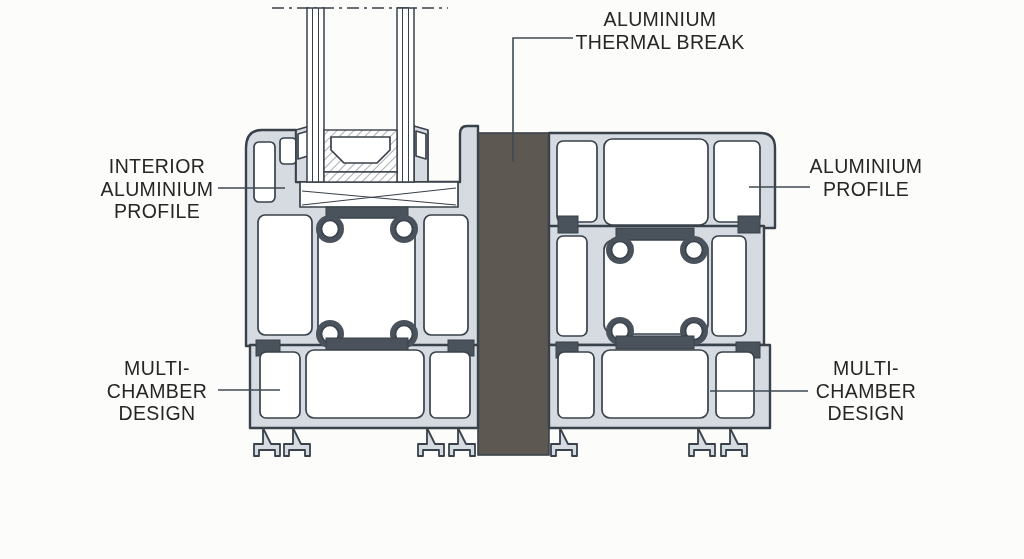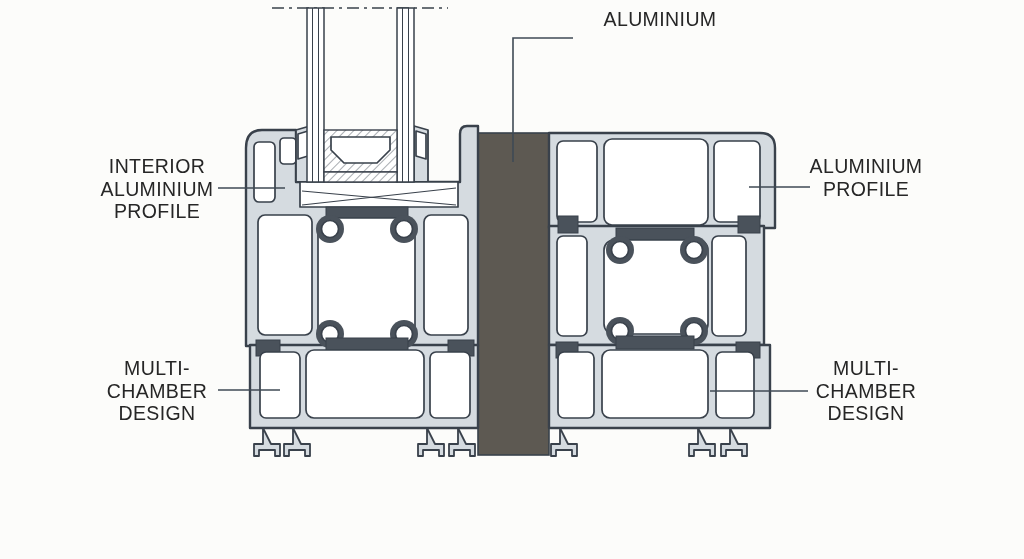--- a/index.html
+++ b/index.html
@@ -164,20 +164,21 @@
       <polyline class="leader" points="573,38 513,38 513,162"></polyline>
       <line class="leader" x1="218" y1="188" x2="285" y2="188"></line>
       <line class="leader" x1="810" y1="187" x2="749" y2="187"></line>
       <line class="leader" x1="218" y1="390" x2="280" y2="390"></line>
       <line class="leader" x1="808" y1="391" x2="710" y2="391"></line>
     </g>
   </svg>
 
   <div class="diagram-label two-line" style="left:660px;top:8px;">
     <div>ALUMINIUM</div>
+    <div>THERMAL BREAK</div>
   </div>
 
   <div class="diagram-label" style="left:157px;top:155px;">
     <div>INTERIOR</div>
     <div>ALUMINIUM</div>
     <div>PROFILE</div>
   </div>
 
   <div class="diagram-label" style="left:866px;top:155px;">
     <div>ALUMINIUM</div>

